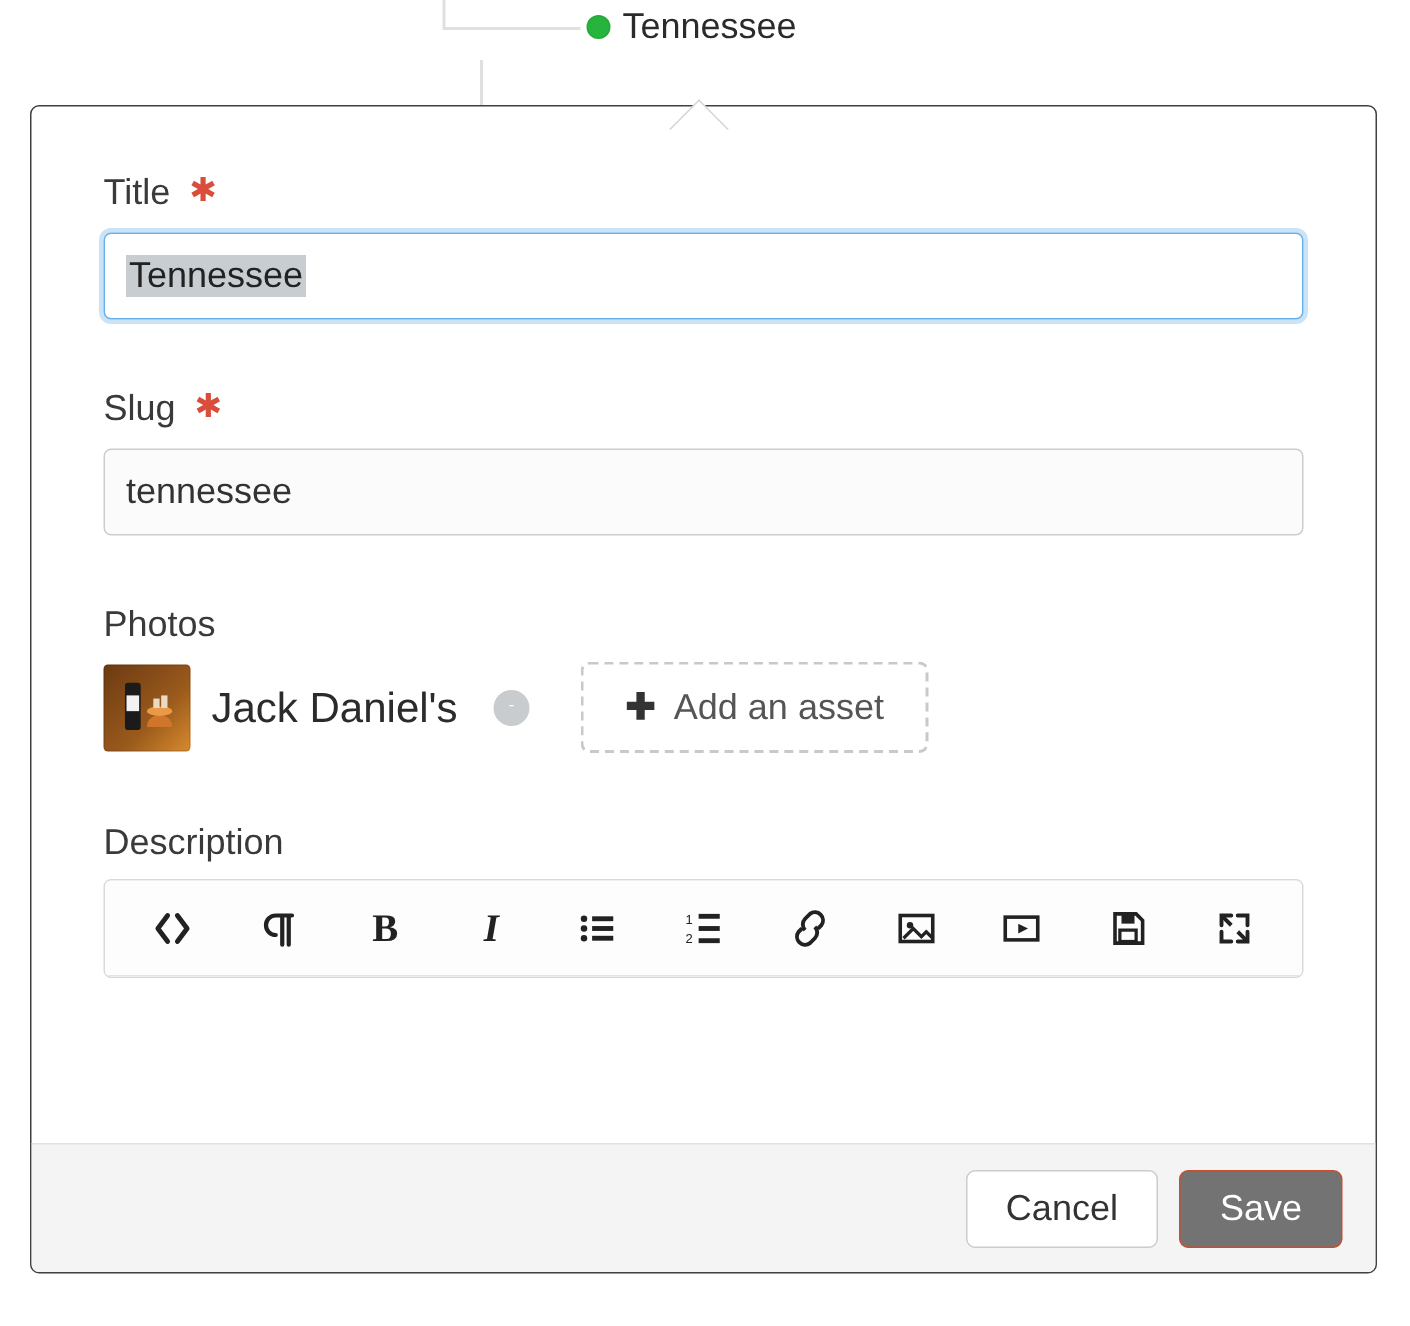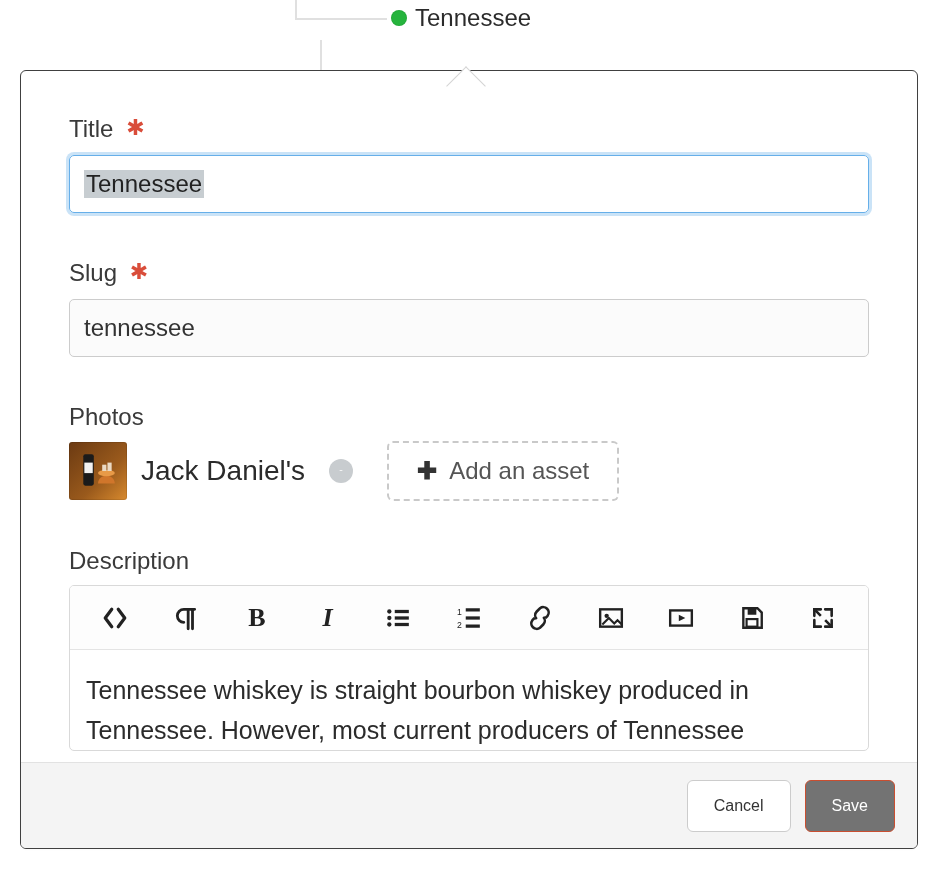--- a/index.html
+++ b/index.html
@@ -205,21 +205,21 @@
     left:0; bottom:0; right:0;
     height:86px;
     background:#f4f4f4;
     border-top:1px solid #e2e2e2;
     display:flex; align-items:center; justify-content:flex-end;
     padding:0 22px; gap:14px;
   }
   .btn{
     height:52px;
     border-radius:6px;
-    font-size:16px;
+    font-size:24px;
     padding:0 26px;
     cursor:pointer;
     display:flex; align-items:center;
     border:1px solid transparent;
   }
   .btn-default{
     background:#fff; border-color:#ccc; color:#333;
   }
   .btn-primary{
     background:#737373; color:#fff;
@@ -349,21 +349,20 @@
             <rect x="7" y="13" width="10" height="7" stroke="#222" stroke-width="2" fill="none"></rect>
           </svg>
         </div>
         <div class="rte-btn">
           <svg viewBox="0 0 24 24">
               <path d="M4 10 V4 h6 M20 14 v6 h-6 M14 4 h6 v6 M10 20 H4 v-6" stroke="#222" stroke-width="2.4" fill="none" stroke-linecap="round"></path>
               <path d="M5 5 l5 5 M19 19 l-5-5" stroke="#222" stroke-width="2.4"></path>
             </svg>
         </div>
       </div>
-      <div class="rte-content">Tennessee whiskey is straight bourbon whiskey produced in Tennessee. However, most current producers of Tennessee</div>
     </div>
 
   </div>
 
   <div class="card-footer">
     <div class="btn btn-default">Cancel</div>
     <div class="btn btn-primary">Save</div>
   </div>
 </div>
 

